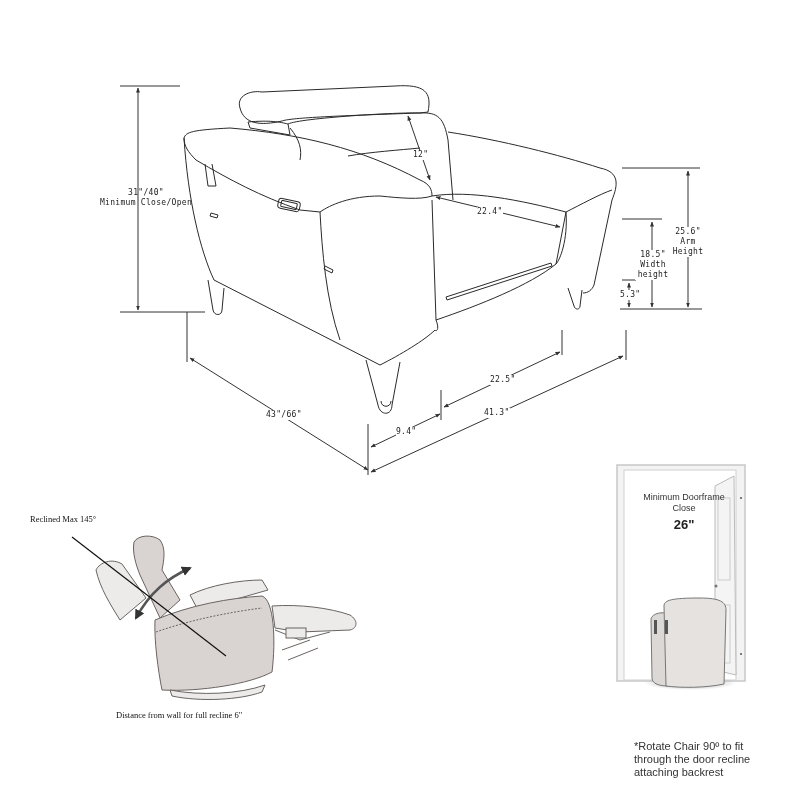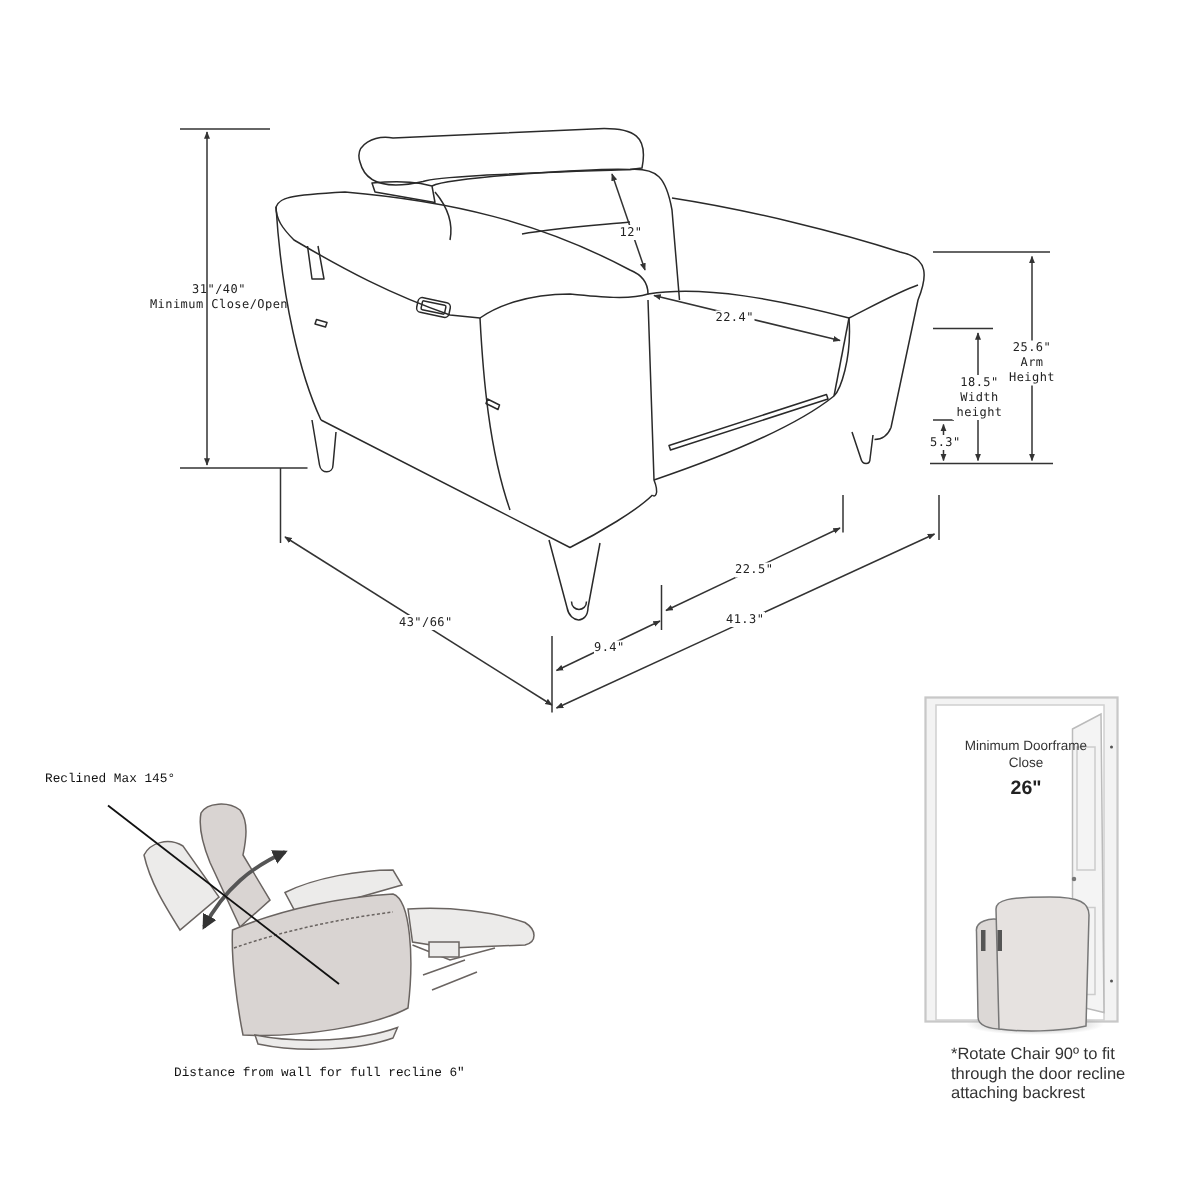--- a/index.html
+++ b/index.html
@@ -1,22 +1,22 @@
 <!DOCTYPE html>
 <html><head>
   <meta charset="utf-8">
   <style>
     html, body { margin: 0; padding: 0; background: #ffffff; }
     body { width: 800px; height: 800px; position: relative; overflow: hidden; font-family: "DejaVu Sans Mono", monospace; }
     .canvas { position: absolute; left: 0; top: 0; width: 800px; height: 800px; }
     .lbl { position: absolute; font-family: "DejaVu Sans Mono", monospace; font-size: 8px; color: #222; white-space: nowrap; line-height: 10px; letter-spacing: 0.3px; }
     .lbl.center { text-align: center; }
-    .note { position: absolute; font-family: Liberation Mono, monospace; font-size: 8.5px; color: #111; white-space: nowrap; }
+    .note { position: absolute; font-family: Liberation Serif, serif; font-size: 8.5px; color: #111; white-space: nowrap; }
     .door-text { position: absolute; font-family: Liberation Sans, sans-serif; color: #333; text-align: center; }
-    .door-caption { position: absolute; font-family: "Liberation Sans", sans-serif; font-size: 11px; color: #333; line-height: 13px; }
+    .door-caption { position: absolute; font-family: "Liberation Sans", sans-serif; font-size: 11px; color: #333; line-height: 13px; margin-top: 43px; }
   </style>
 </head>
 <body>
 
 <svg class="canvas" viewBox="0 0 800 800" xmlns="http://www.w3.org/2000/svg">
   <defs>
     <marker id="arr" viewBox="0 0 10 10" refX="9" refY="5" markerWidth="5" markerHeight="5" orient="auto-start-reverse">
       <path d="M0,1 L10,5 L0,9 z" fill="#333"></path>
     </marker>
     <marker id="arrBig" viewBox="0 0 10 10" refX="8" refY="5" markerWidth="4" markerHeight="4" orient="auto-start-reverse">

